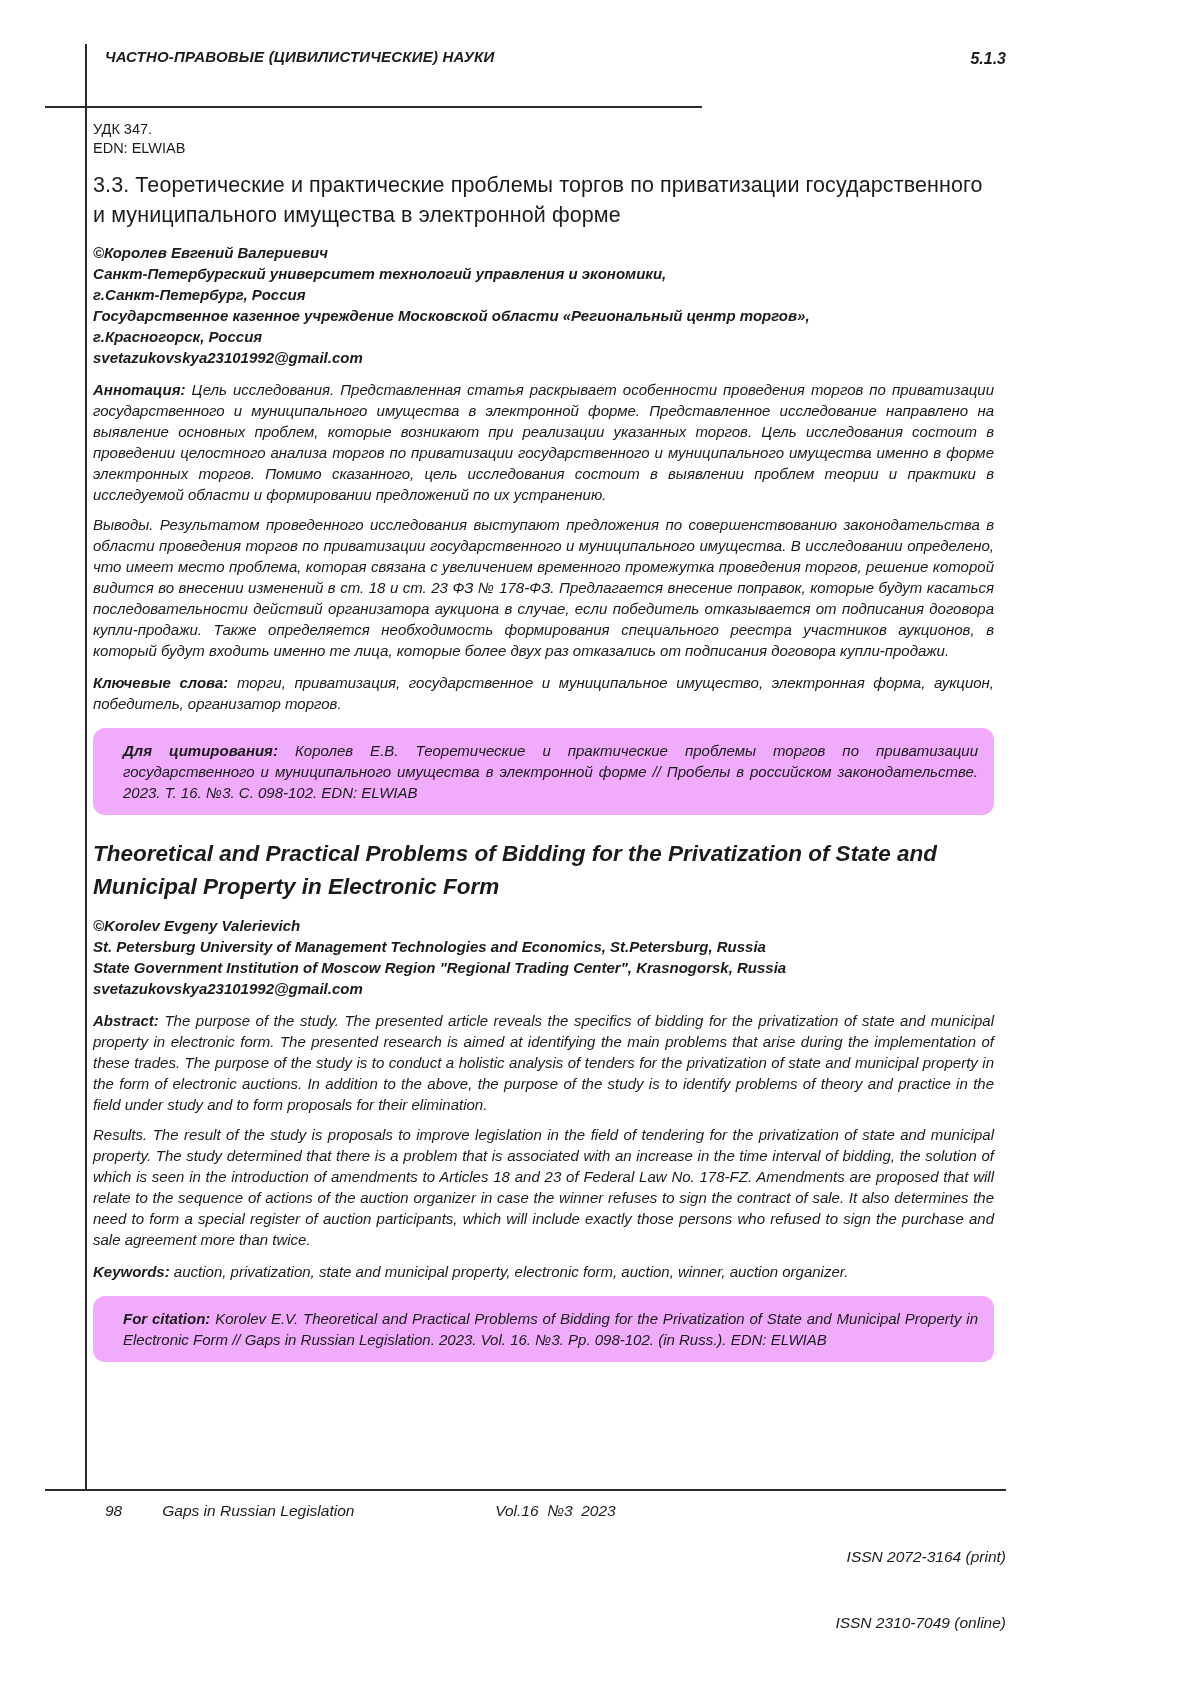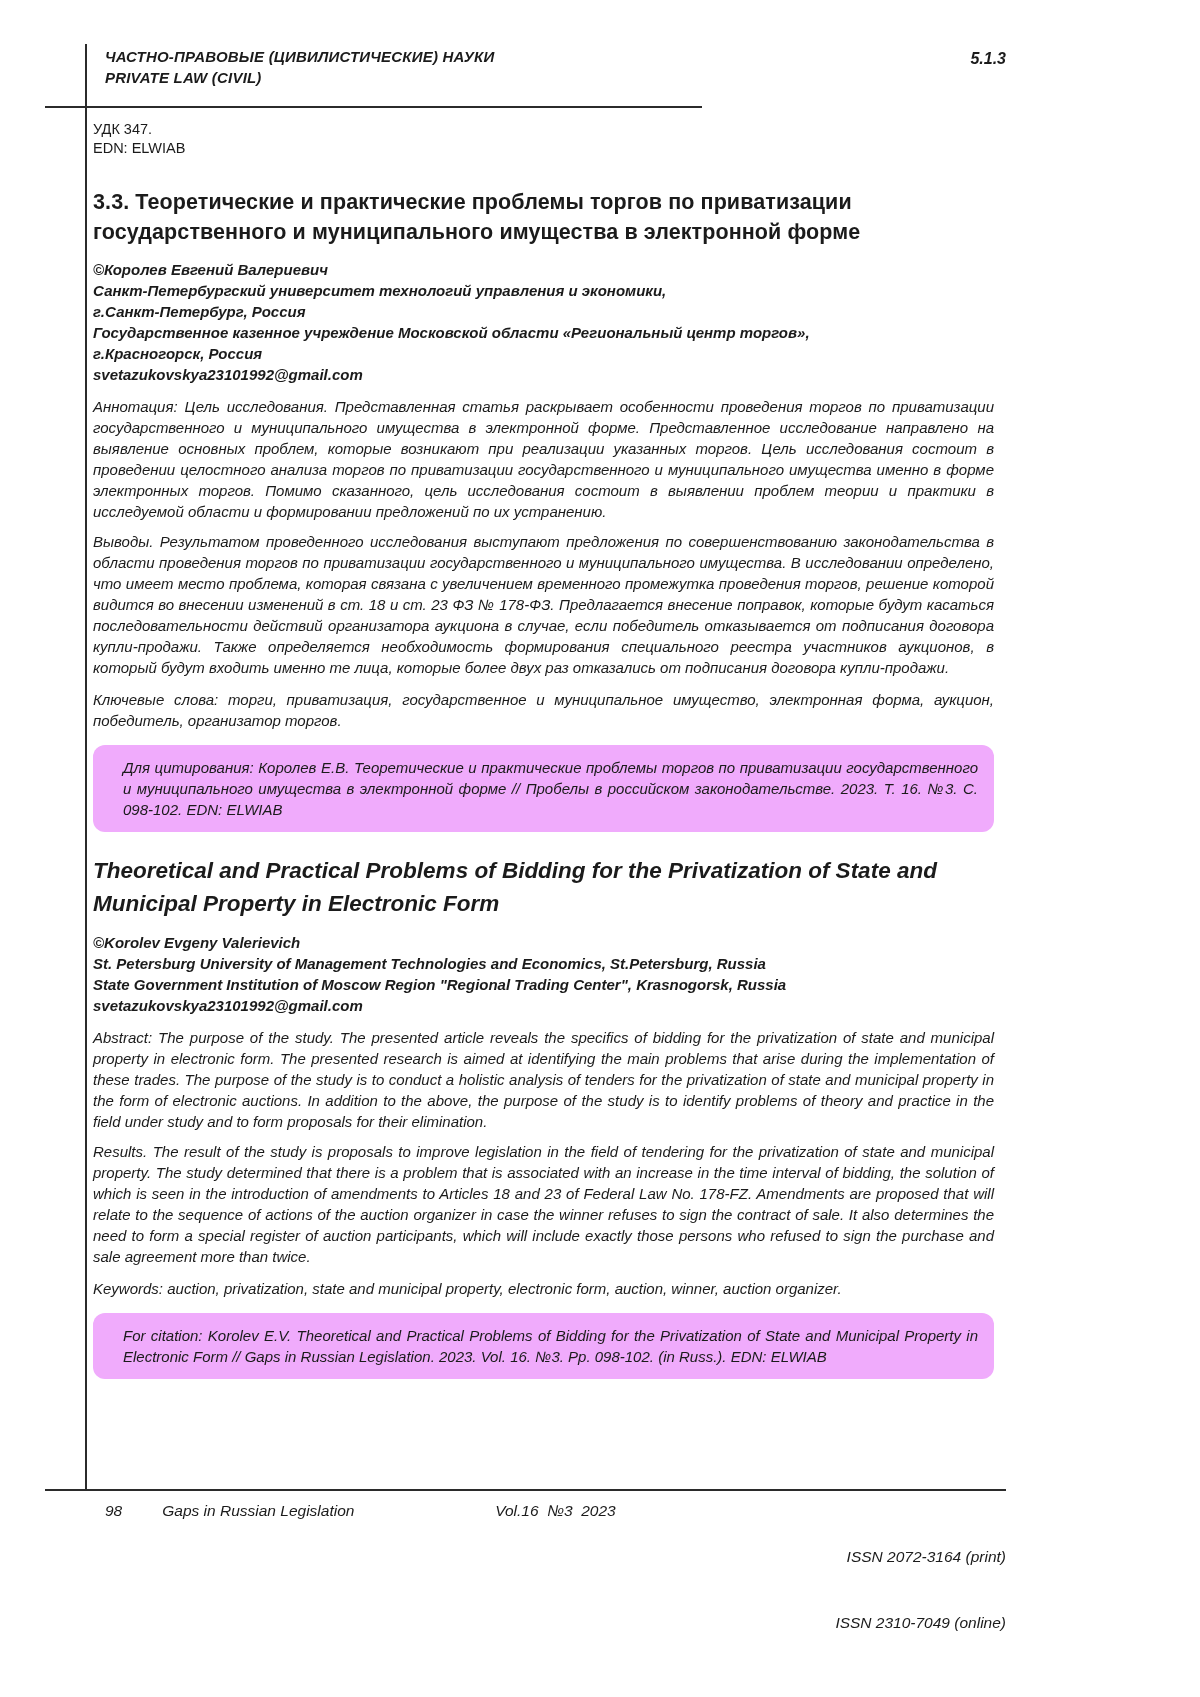--- a/index.html
+++ b/index.html
@@ -25,36 +25,36 @@
     line-height:21px; letter-spacing:0.2px;
   }
   .header-code { font-size:16px; font-weight:bold; font-style:italic; padding-top:4px; }
   .header-rule {
     position:absolute; left:45px; top:106px;
     width:657px; height:2px; background:#2b2b2b;
   }
   .content { position:absolute; left:93px; top:120px; width:901px; }
   .meta { font-size:14.5px; line-height:19px; font-style:normal; }
   .title-ru {
-    margin-top:29px;
-    font-size:21.5px; line-height:30px; font-weight:bold;
+    margin-top:12px;
+    font-size:21.5px; line-height:30px; font-weight:normal;
     letter-spacing:0.1px;
   }
   .authors {
     margin-top:12px;
     font-size:15px; font-weight:bold; font-style:italic;
     line-height:21px;
   }
   .par {
     margin-top:11px;
     font-size:15px; font-style:italic; line-height:21px;
     text-align:justify;
   }
   .par.tight { margin-top:9px; }
-  .lead { font-weight:normal; }
+  .lead { font-weight:bold; }
   .cite-box {
     margin-top:14px;
     background:#f0abfc;
     border-radius:12px;
     padding:12px 16px 12px 30px;
     font-size:15px; font-style:italic; line-height:21px;
     text-align:justify;
   }
   .title-en {
     margin-top:22px;
@@ -77,21 +77,20 @@
 </head>
 <body>
 
 <div class="page">
 
   <div class="vrule"></div>
 
   <div class="header">
     <div class="header-left">
       <div>ЧАСТНО-ПРАВОВЫЕ (ЦИВИЛИСТИЧЕСКИЕ) НАУКИ</div>
-      <div>PRIVATE LAW (CIVIL)</div>
     </div>
     <div class="header-code">5.1.3</div>
   </div>
   <div class="header-rule"></div>
 
   <div class="content">
 
     <div class="meta">
       <div>УДК 347.</div>
       <div>EDN: ELWIAB</div>

